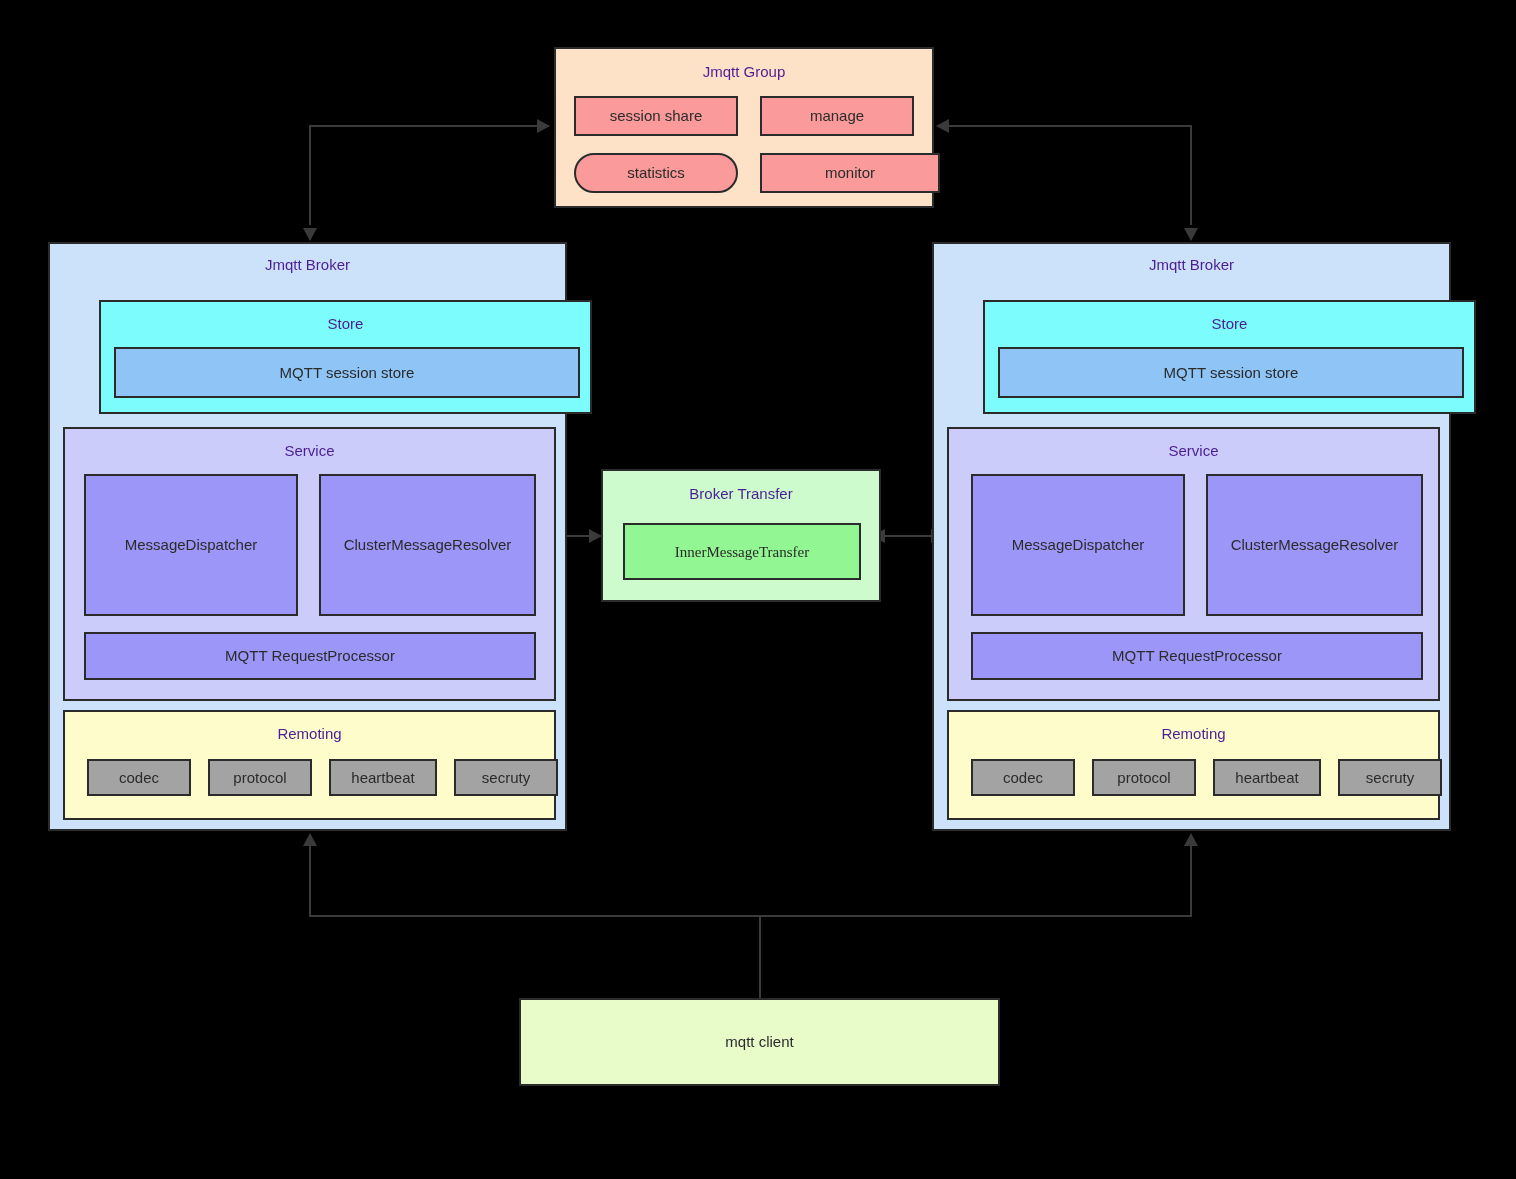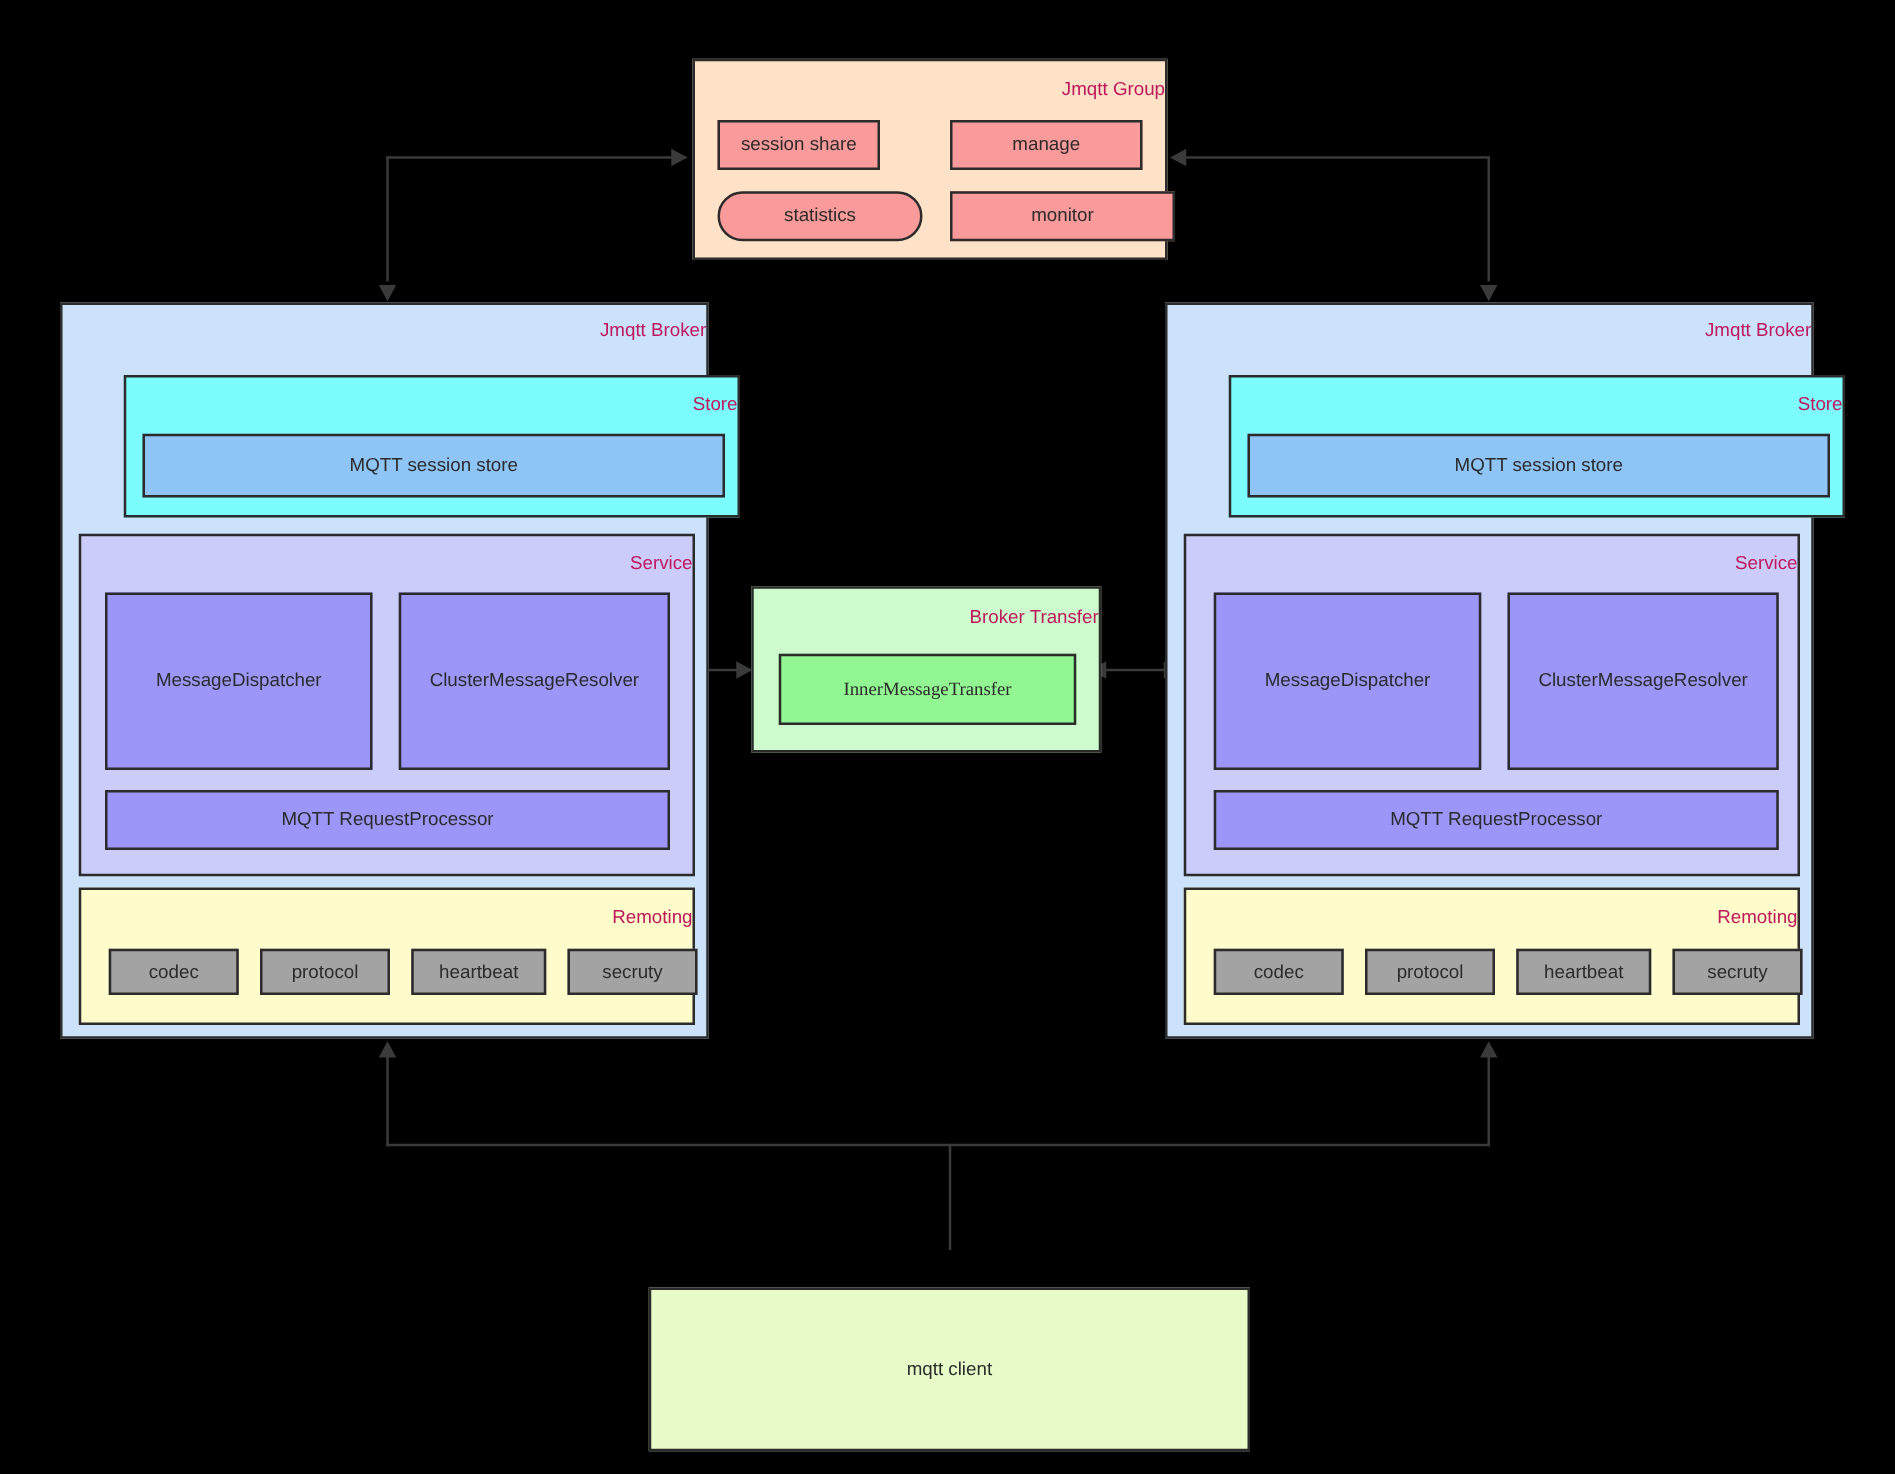--- a/index.html
+++ b/index.html
@@ -19,22 +19,22 @@
     position: absolute;
     box-sizing: border-box;
     border: 2px solid #2b2b2b;
     color: #2b2b2b;
     text-align: center;
   }
   .title {
     position: absolute;
     left: 0;
     right: 0;
-    text-align: right;
-    color: #be185d;
+    text-align: center;
+    color: #4c1d95;
     font-size: 15px;
     line-height: 18px;
   }
   .centered-label {
     position: absolute;
     left: 0; right: 0; top: 50%;
     transform: translateY(-50%);
     text-align: center;
     font-size: 15px;
     color: #2b2b2b;
@@ -88,21 +88,21 @@
   <div class="ln-h" style="left:545px; top:535px; width:55px;"></div>
   <div class="arrow left" style="left:533px; top:529px;"></div>
   <div class="arrow right" style="left:589px; top:529px;"></div>
 
   <div class="ln-h" style="left:884px; top:535px; width:58px;"></div>
   <div class="arrow left" style="left:872px; top:529px;"></div>
   <div class="arrow right" style="left:931px; top:529px;"></div>
 
   <div class="box group-box" style="left:554px; top:47px; width:380px; height:161px;">
     <div class="title" style="top:14px;">Jmqtt Group</div>
-    <div class="box group-item" style="left:18px; top:47px; width:130px; height:40px;">
+    <div class="box group-item" style="left:18px; top:47px; width:164px; height:40px;">
       <div class="centered-label">session share</div>
     </div>
     <div class="box group-item" style="left:204px; top:47px; width:154px; height:40px;">
       <div class="centered-label">manage</div>
     </div>
     <div class="box group-item" style="left:18px; top:104px; width:164px; height:40px;border-radius:20px;">
       <div class="centered-label">statistics</div>
     </div>
     <div class="box group-item" style="left:204px; top:104px; width:180px; height:40px;">
       <div class="centered-label">monitor</div>
@@ -189,17 +189,17 @@
       </div>
       <div class="box remoting-item" style="left:264px; top:47px; width:108px; height:37px;">
         <div class="centered-label">heartbeat</div>
       </div>
       <div class="box remoting-item" style="left:389px; top:47px; width:104px; height:37px;">
         <div class="centered-label">secruty</div>
       </div>
     </div>
   </div>
 
-  <div class="box client-box" style="left:519px; top:998px; width:481px; height:131px;margin-top:32px;">
+  <div class="box client-box" style="left:519px; top:998px; width:481px; height:88px;">
     <div class="centered-label">mqtt client</div>
   </div>
 
 </div>
 
 </body></html>

